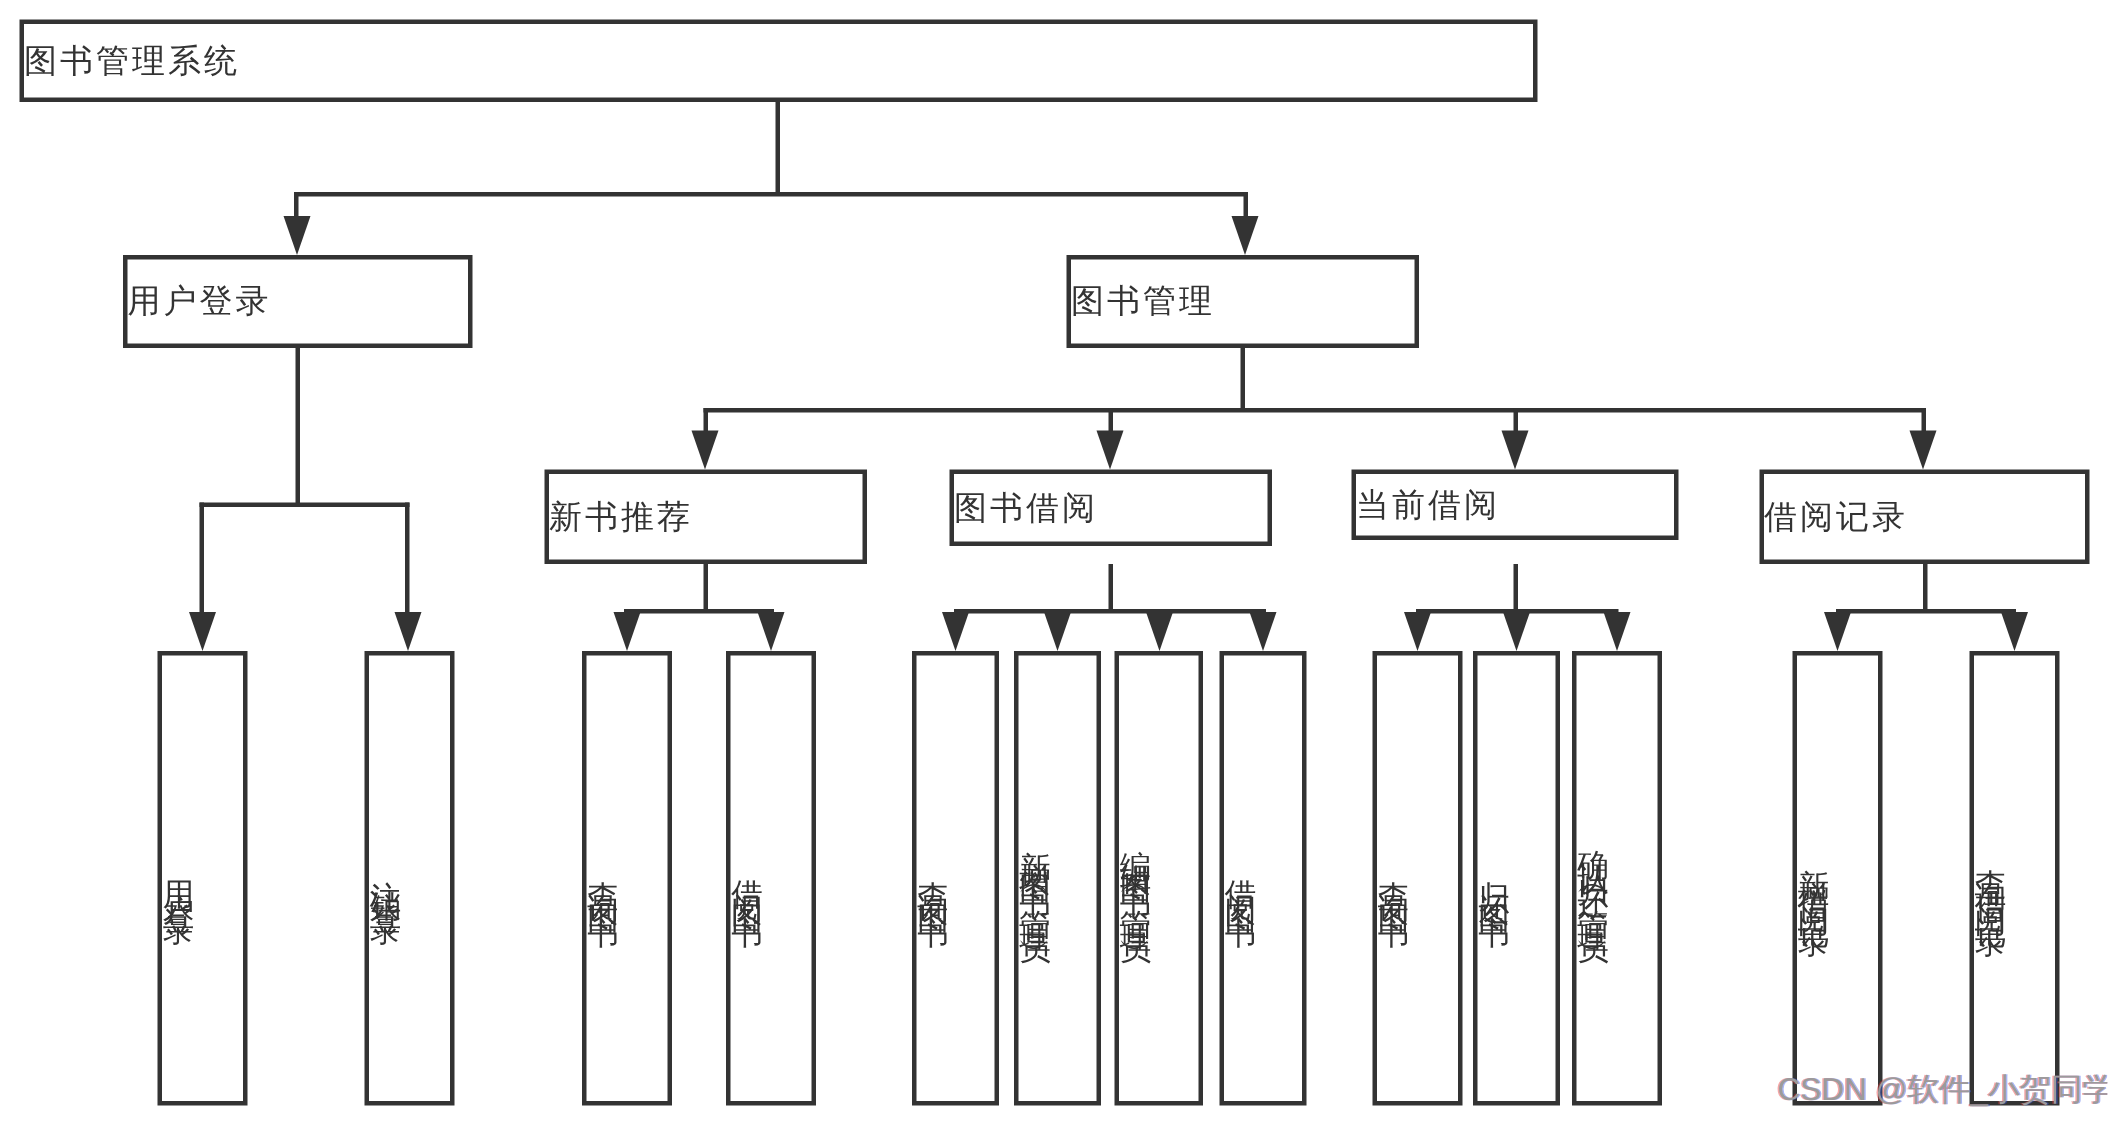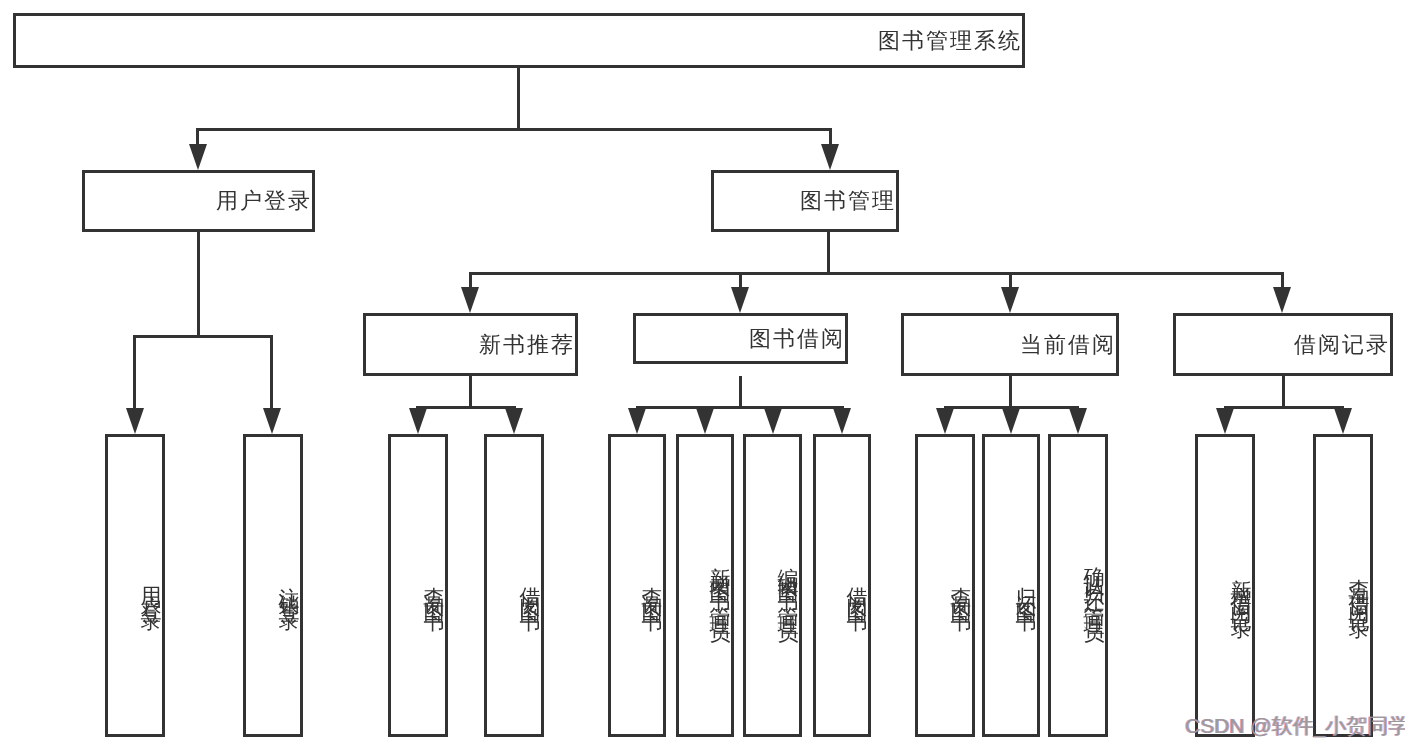--- a/index.html
+++ b/index.html
@@ -12,21 +12,21 @@
     overflow: hidden;
   }
   .box {
     position: absolute;
     box-sizing: border-box;
     border: 3px solid #333333;
     background: #ffffff;
     color: #333333;
     display: flex;
     align-items: center;
-    justify-content: flex-end;
+    justify-content: flex-start;
   }
   .hlabel {
     font-size: 22px;
     letter-spacing: 2px;
     white-space: nowrap;
   }
   .leaf { }
   .vtext {
     writing-mode: vertical-rl;
     text-orientation: mixed;
@@ -71,21 +71,21 @@
   <div class="vline" style="left:517px; top:68px; height:62px;"></div>
   <div class="hline" style="left:196px; top:128px; width:636px;"></div>
   <div class="vline" style="left:196px; top:128px; height:20px;"></div>
   <div class="vline" style="left:829px; top:128px; height:20px;"></div>
   <div class="arrow-down" style="left:189px; top:144px;"></div>
   <div class="arrow-down" style="left:821px; top:144px;"></div>
 
   <div class="box" style="left:82px; top:170px; width:233px; height:62px;">
     <span class="hlabel">用户登录</span>
   </div>
-  <div class="box" style="left:711px; top:170px; width:188px; height:62px;">
+  <div class="box" style="left:711px; top:170px; width:235px; height:62px;">
     <span class="hlabel">图书管理</span>
   </div>
 
   <div class="vline" style="left:197px; top:232px; height:105px;"></div>
   <div class="hline" style="left:133px; top:335px; width:140px;"></div>
   <div class="vline" style="left:133px; top:335px; height:76px;"></div>
   <div class="vline" style="left:270px; top:335px; height:76px;"></div>
   <div class="arrow-down" style="left:126px; top:408px;"></div>
   <div class="arrow-down" style="left:263px; top:408px;"></div>
 
@@ -99,21 +99,21 @@
   <div class="arrow-down" style="left:731px; top:287px;"></div>
   <div class="arrow-down" style="left:1001px; top:287px;"></div>
   <div class="arrow-down" style="left:1273px; top:287px;"></div>
 
   <div class="box" style="left:363px; top:313px; width:215px; height:63px;">
     <span class="hlabel">新书推荐</span>
   </div>
   <div class="box" style="left:633px; top:313px; width:215px; height:51px;">
     <span class="hlabel">图书借阅</span>
   </div>
-  <div class="box" style="left:901px; top:313px; width:218px; height:63px;">
+  <div class="box" style="left:901px; top:313px; width:218px; height:47px;">
     <span class="hlabel">当前借阅</span>
   </div>
   <div class="box" style="left:1173px; top:313px; width:220px; height:63px;">
     <span class="hlabel">借阅记录</span>
   </div>
 
   <div class="vline" style="left:469px; top:376px; height:32px;"></div>
   <div class="hline" style="left:416px; top:406px; width:100px;"></div>
   <div class="arrow-down" style="left:409px; top:408px;"></div>
   <div class="arrow-down" style="left:505px; top:408px;"></div>

